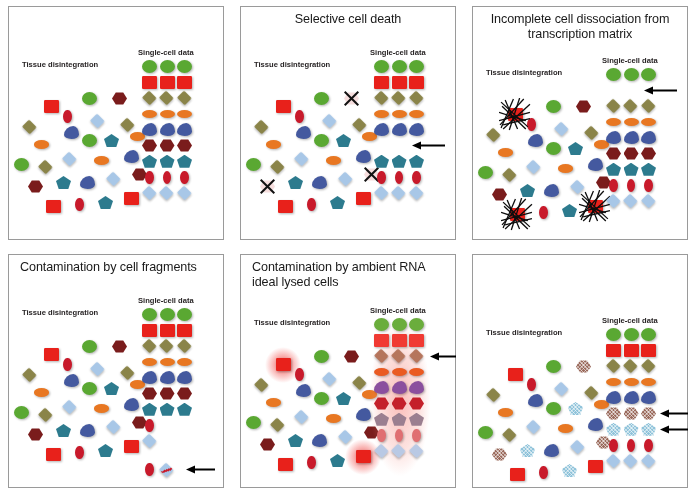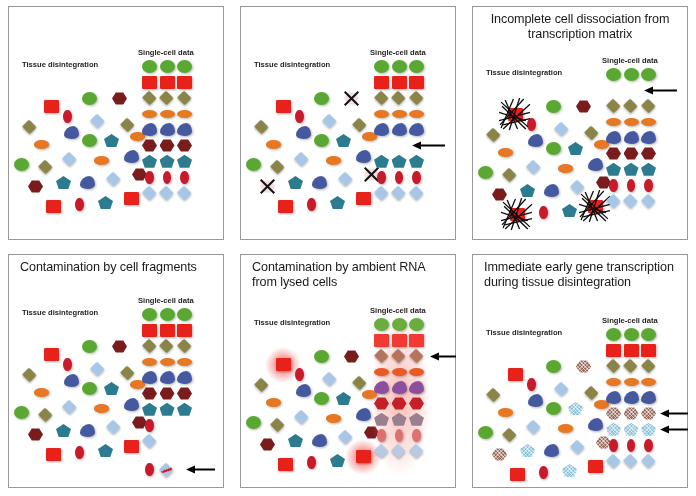--- a/index.html
+++ b/index.html
@@ -96,20 +96,21 @@
           <div class="sh s-vellipse" style="left: 40.45px; top: 110.6px; width: 8.1px; height: 13px; background: rgb(200, 26, 43);"></div>
           <div class="sh s-diamond" style="left: 3.95px; top: 128.09px; width: 11.1px; height: 9.62px; background: rgb(168, 199, 231);"></div>
           <div class="sh s-diamond" style="left: 21.45px; top: 128.09px; width: 11.1px; height: 9.62px; background: rgb(168, 199, 231);"></div>
           <div class="sh s-diamond" style="left: 38.95px; top: 128.09px; width: 11.1px; height: 9.62px; background: rgb(168, 199, 231);"></div>
         </div>
       </div>
     </div>
     <div class="panel">
       <div class="panel-frame"></div>
       <div class="panel-inner">
+        <div class="ptitle center">Selective cell death</div>
         <div class="lbl" style="left: 14px; top: 54px;">Tissue disintegration</div>
         <div class="lbl" style="left: 130px; top: 42px;">Single-cell data</div>
         <div class="cluster" style="left: 4px; top: 66px; width: 140px; height: 150px;">
           <div class="sh s-square" style="left: 32px; top: 28px; width: 15px; height: 13px; background: rgb(232, 33, 27);"></div>
           <div class="sh s-circle" style="left: 70px; top: 20px; width: 15px; height: 13px; background: rgb(90, 168, 50);"></div>
           <div class="sh s-hex" style="left: 100px; top: 20px; width: 15px; height: 13px; background: rgb(246, 222, 222);"></div>
           <div class="sh s-diamond" style="left: 11.95px; top: 49.69px; width: 11.1px; height: 9.62px; background: rgb(138, 132, 73);"></div>
           <div class="sh s-vellipse" style="left: 51.45px; top: 38px; width: 8.1px; height: 13px; background: rgb(200, 26, 43);"></div>
           <div class="sh s-diamond" style="left: 79.95px; top: 43.69px; width: 11.1px; height: 9.62px; background: rgb(168, 199, 231);"></div>
           <div class="sh s-diamond" style="left: 109.95px; top: 47.69px; width: 11.1px; height: 9.62px; background: rgb(138, 132, 73);"></div>
@@ -354,21 +355,21 @@
               <line x1="29" y1="5.5" x2="7" y2="5.5" stroke="#000" stroke-width="2"></line>
               <polygon points="0,5.5 9,1.4 9,9.6" fill="#000"></polygon>
             </svg>
           </div>
         </div>
       </div>
     </div>
     <div class="panel">
       <div class="panel-frame"></div>
       <div class="panel-inner">
-        <div class="ptitle left">Contamination by ambient RNA from lysed cells</div>
+        <div class="ptitle left">Contamination by ambient RNA ideal lysed cells</div>
         <div class="lbl" style="left: 14px; top: 64px;">Tissue disintegration</div>
         <div class="lbl" style="left: 130px; top: 52px;">Single-cell data</div>
         <div class="cluster" style="left: 4px; top: 76px; width: 140px; height: 150px;">
           <div class="glow" style="left: 16px; top: 12px; width: 46px; height: 46px;"></div>
           <div class="glow" style="left: 96px; top: 104px; width: 46px; height: 46px;"></div>
           <div class="sh s-square" style="left: 32px; top: 28px; width: 15px; height: 13px; background: rgb(232, 33, 27);"></div>
           <div class="sh s-circle" style="left: 70px; top: 20px; width: 15px; height: 13px; background: rgb(90, 168, 50);"></div>
           <div class="sh s-hex" style="left: 100px; top: 20px; width: 15px; height: 13px; background: rgb(122, 28, 28);"></div>
           <div class="sh s-diamond" style="left: 11.95px; top: 49.69px; width: 11.1px; height: 9.62px; background: rgb(138, 132, 73);"></div>
           <div class="sh s-vellipse" style="left: 51.45px; top: 38px; width: 8.1px; height: 13px; background: rgb(200, 26, 43);"></div>
@@ -428,21 +429,20 @@
               <line x1="31" y1="5.5" x2="7" y2="5.5" stroke="#000" stroke-width="2"></line>
               <polygon points="0,5.5 9,1.4 9,9.6" fill="#000"></polygon>
             </svg>
           </div>
         </div>
       </div>
     </div>
     <div class="panel">
       <div class="panel-frame"></div>
       <div class="panel-inner">
-        <div class="ptitle left">Immediate early gene transcription during tissue disintegration</div>
         <div class="lbl" style="left: 14px; top: 74px;">Tissue disintegration</div>
         <div class="lbl" style="left: 130px; top: 62px;">Single-cell data</div>
         <div class="cluster" style="left: 4px; top: 86px; width: 140px; height: 150px;">
           <div class="sh s-square" style="left: 32px; top: 28px; width: 15px; height: 13px; background: rgb(232, 33, 27);"></div>
           <div class="sh s-circle" style="left: 70px; top: 20px; width: 15px; height: 13px; background: rgb(90, 168, 50);"></div>
           <div class="sh s-hex" style="left: 100px; top: 20px; width: 15px; height: 13px; background: repeating-linear-gradient(45deg, rgba(255, 255, 255, 0.55) 0px, rgba(255, 255, 255, 0.55) 1px, rgba(0, 0, 0, 0) 1px, rgba(0, 0, 0, 0) 2.6px), repeating-linear-gradient(-45deg, rgba(255, 255, 255, 0.45) 0px, rgba(255, 255, 255, 0.45) 1px, rgba(0, 0, 0, 0) 1px, rgba(0, 0, 0, 0) 2.6px) rgb(154, 106, 92);"></div>
           <div class="sh s-diamond" style="left: 11.95px; top: 49.69px; width: 11.1px; height: 9.62px; background: rgb(138, 132, 73);"></div>
           <div class="sh s-vellipse" style="left: 51.45px; top: 38px; width: 8.1px; height: 13px; background: rgb(200, 26, 43);"></div>
           <div class="sh s-diamond" style="left: 79.95px; top: 43.69px; width: 11.1px; height: 9.62px; background: rgb(168, 199, 231);"></div>
           <div class="sh s-diamond" style="left: 109.95px; top: 47.69px; width: 11.1px; height: 9.62px; background: rgb(138, 132, 73);"></div>

